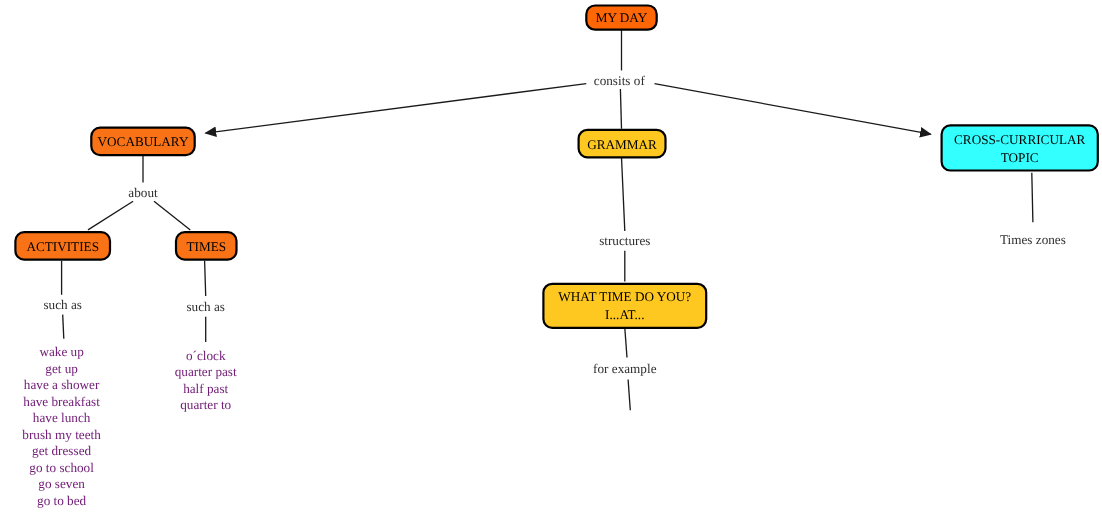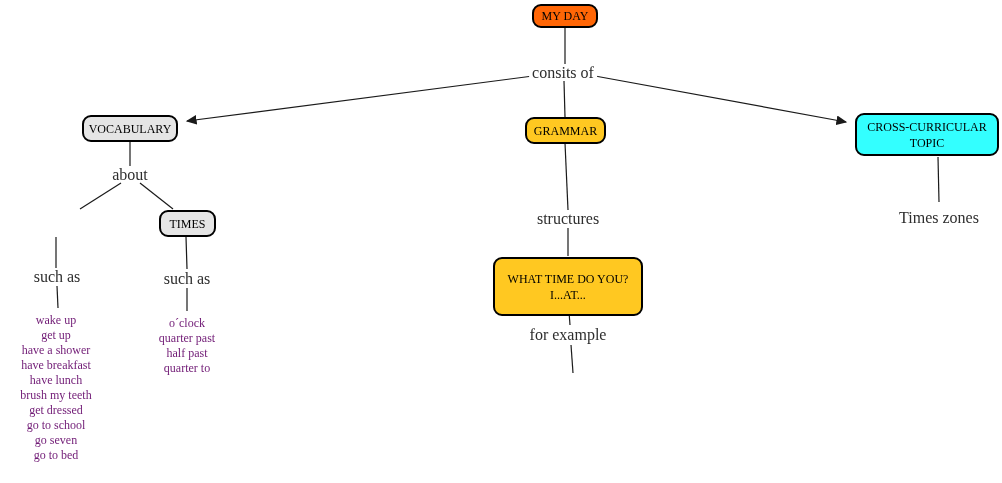--- a/index.html
+++ b/index.html
@@ -27,28 +27,28 @@
     justify-content: center;
     text-align: center;
     font-size: 12px;
     line-height: 16px;
     color: #000000;
     white-space: pre-line;
     padding: 1px 3px;
     cursor: default;
   }
   .c-orange { background: #FF6606; }
-  .c-green  { background: #e5e5e5; }
+  .c-green  { background: #f97316; }
   .c-gold   { background: #FFC821; }
   .c-cyan   { background: #33FFFF; }
 
   .link-label {
     position: absolute;
     transform: translateX(-50%);
-    font-size: 16px;
+    font-size: 12px;
     line-height: 14px;
     color: #2e2e2e;
     background: #ffffff;
     padding: 0 3px;
     white-space: nowrap;
   }
   .leaf-text {
     position: absolute;
     transform: translateX(-50%);
     font-size: 12px;
@@ -59,21 +59,21 @@
   .leaf-text div { line-height: 15px; }
   .leaf-example div { line-height: 16px; }
 
   
   .n-my-day      { left: 532px; top: 4px;   width: 66px;  height: 24px; }
   .n-vocabulary  { left: 82px;  top: 115px; width: 96px;  height: 27px; }
   .n-grammar     { left: 525px; top: 117px; width: 81px;  height: 27px; }
   .n-cross       { left: 855px; top: 113px; width: 144px; height: 43px; }
   .n-activities  { left: 13px;  top: 210px; width: 88px;  height: 27px; }
   .n-times       { left: 159px; top: 210px; width: 57px;  height: 27px; }
-  .n-what-time   { left: 493px; top: 257px; width: 150px; height: 59px; }
+  .n-what-time   { left: 493px; top: 257px; width: 150px; height: 42px; }
 
   
   .l-consits     { left: 563px; top: 66px;  }
   .l-about       { left: 130px; top: 168px; }
   .l-such-as-a   { left: 57px;  top: 270px; }
   .l-such-as-t   { left: 187px; top: 272px; }
   .l-structures  { left: 568px; top: 212px; }
   .l-for-example { left: 568px; top: 328px; }
   .l-times-zones { left: 939px; top: 211px; }
 
@@ -111,20 +111,21 @@
       <line x1="571" y1="345" x2="573" y2="373"></line>
       <line x1="938" y1="157" x2="939" y2="202"></line>
     </g>
   </svg>
 
   <div class="node c-orange n-my-day">MY DAY</div>
   <div class="node c-green n-vocabulary">VOCABULARY</div>
   <div class="node c-gold n-grammar">GRAMMAR</div>
   <div class="node c-cyan n-cross">CROSS-CURRICULAR
 TOPIC</div>
+  <div class="node c-green n-activities">ACTIVITIES</div>
   <div class="node c-green n-times">TIMES</div>
   <div class="node c-gold n-what-time">WHAT TIME DO YOU?
 I...AT...</div>
 
   <div class="link-label l-consits">consits of</div>
   <div class="link-label l-about">about</div>
   <div class="link-label l-such-as-a">such as</div>
   <div class="link-label l-such-as-t">such as</div>
   <div class="link-label l-structures">structures</div>
   <div class="link-label l-for-example">for example</div>

